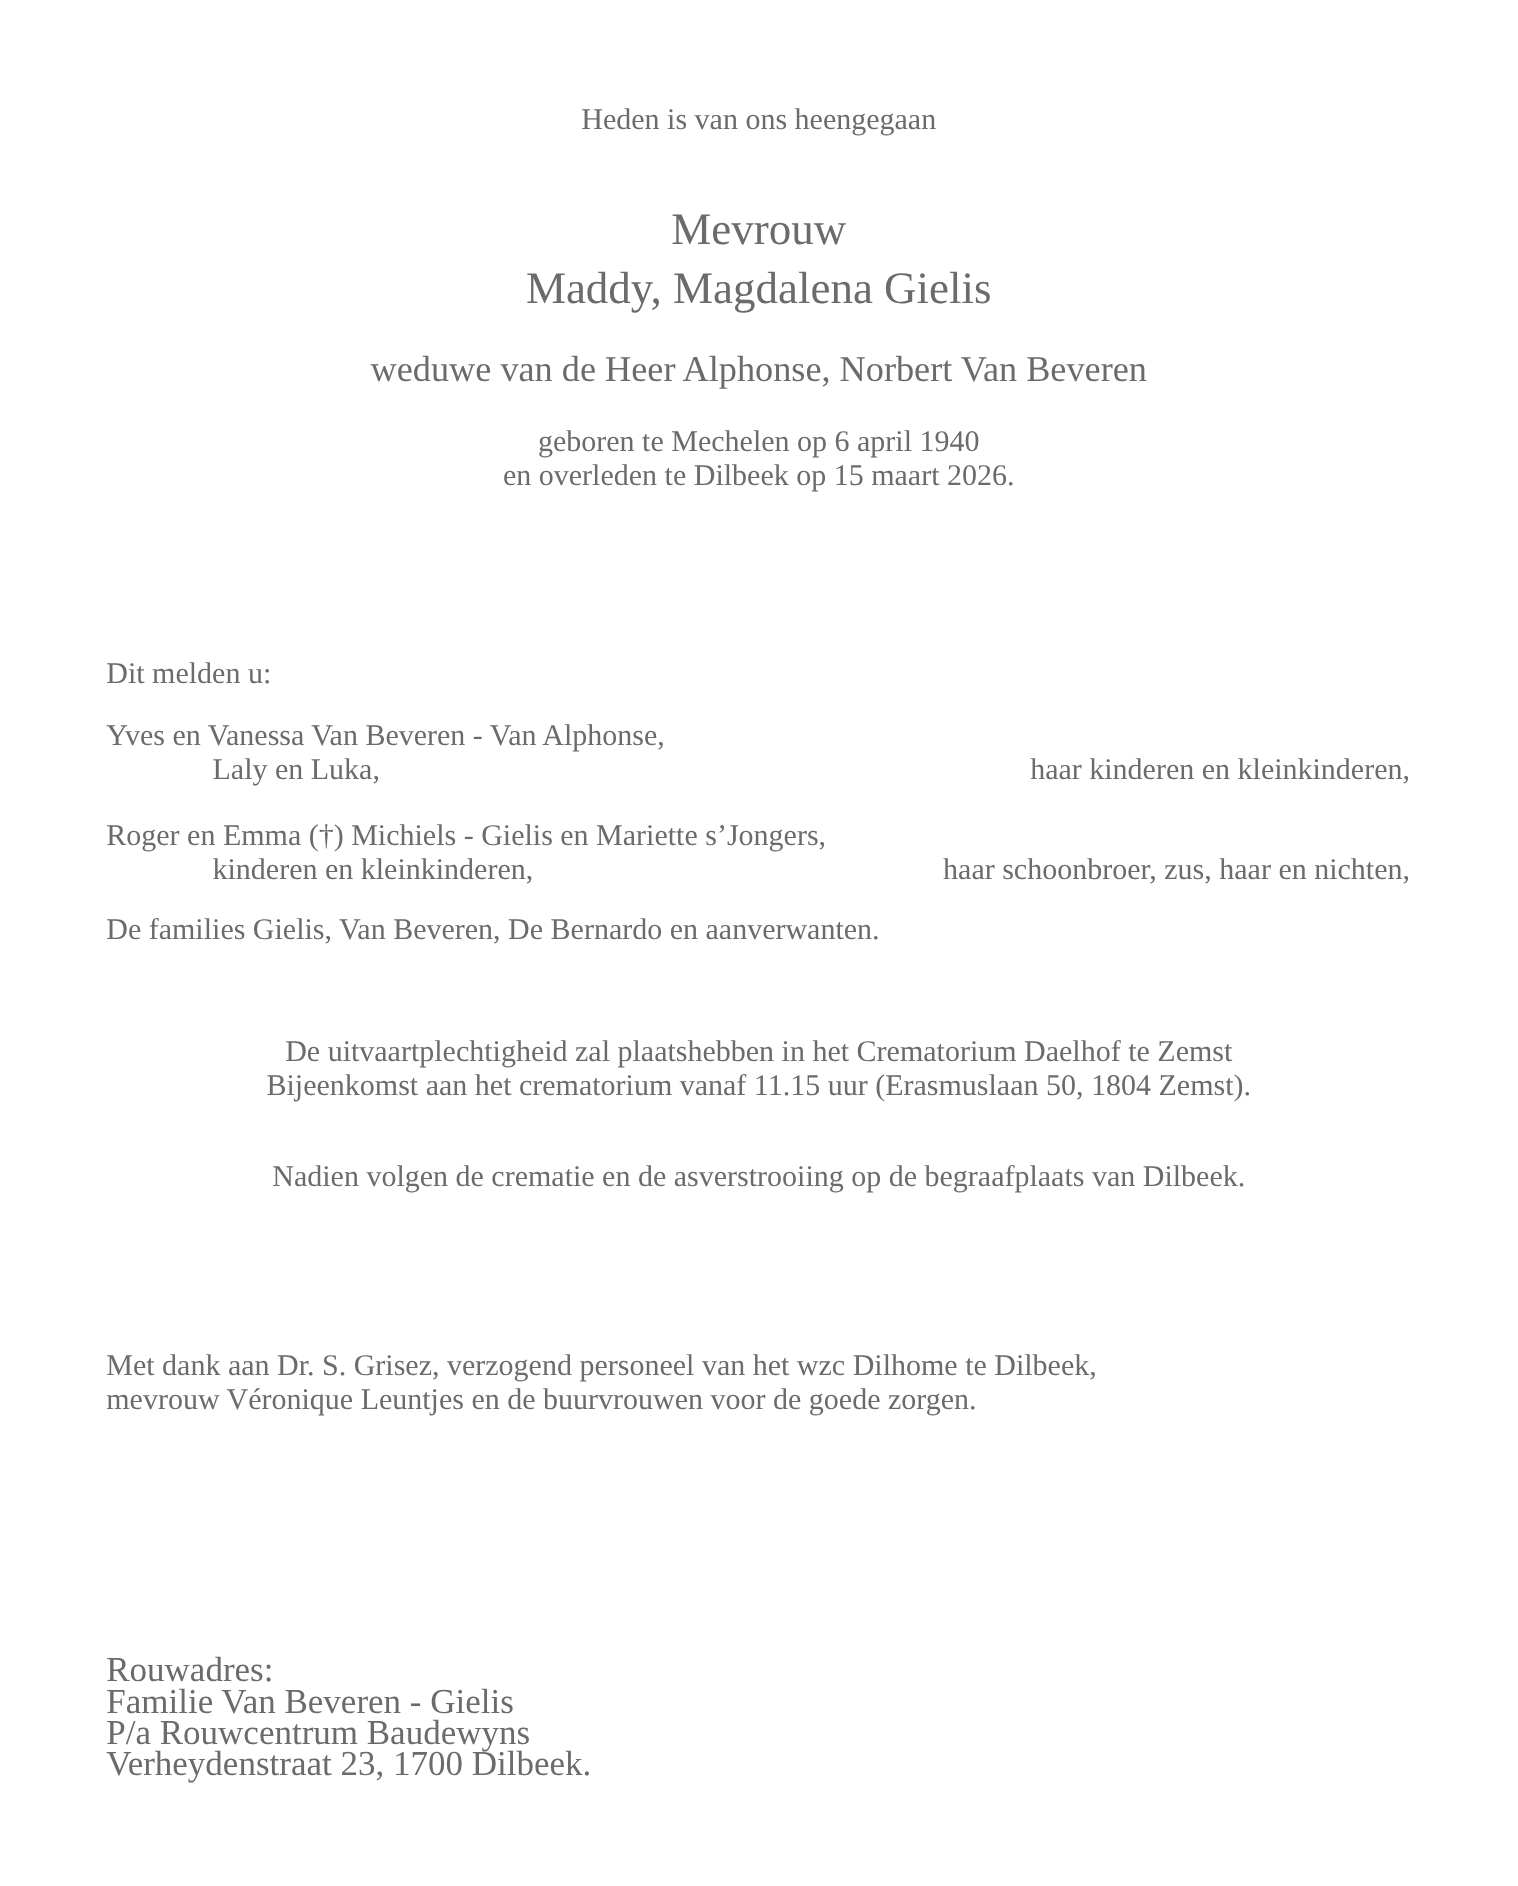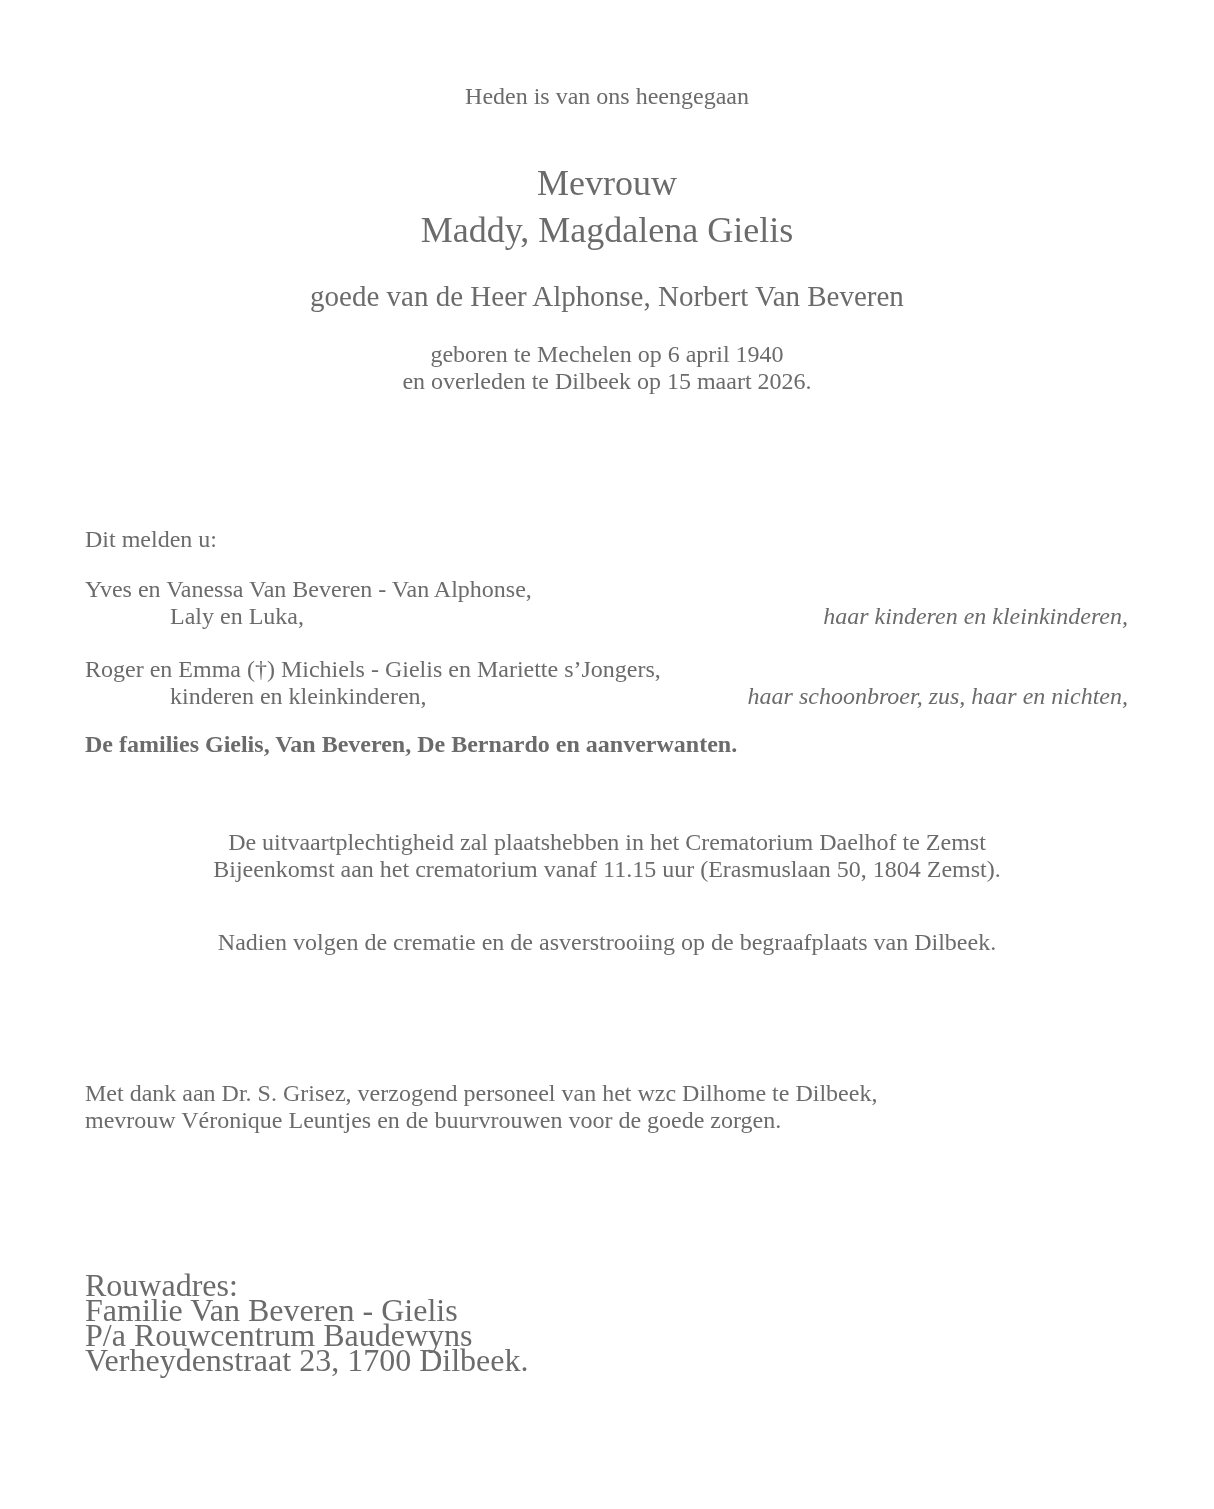--- a/index.html
+++ b/index.html
@@ -60,45 +60,44 @@
   .family-row-b { top: 624px; }
   .family-line2 {
     display: flex;
     align-items: baseline;
   }
   .family-line2 .indent {
     margin-left: 85px;
   }
   .family-line2 .relation-note {
     margin-left: auto;
-    font-style: italic;
   }
-  .closing-families { top: 699px; font-weight: bold; }
+  .closing-families { top: 699px; }
   .service { top: 829px; }
   .service-after { top: 929px; }
   .thanks { top: 1048px; }
   .mourning {
-    top: 1241px;
-    font-size: 32px;
+    top: 1292px;
+    font-size: 28px;
     line-height: 25px;
   }
 </style>
 </head>
 <body>
 
 <div class="page">
 
   <div class="center intro">Heden is van ons heengegaan</div>
 
   <div class="center title">
     <div>Mevrouw</div>
     <div>Maddy, Magdalena Gielis</div>
   </div>
 
-  <div class="center relation">goede van de Heer Alphonse, Norbert Van Beveren</div>
+  <div class="center relation">weduwe van de Heer Alphonse, Norbert Van Beveren</div>
 
   <div class="center dates">
     <div>geboren te Mechelen op 6 april 1940</div>
     <div>en overleden te Dilbeek op 15 maart 2026.</div>
   </div>
 
   <div class="leftblock body-text dit-melden">Dit melden u:</div>
 
   <div class="leftblock body-text family-row-a">
     <div>Yves en Vanessa Van Beveren - Van Alphonse,</div>

